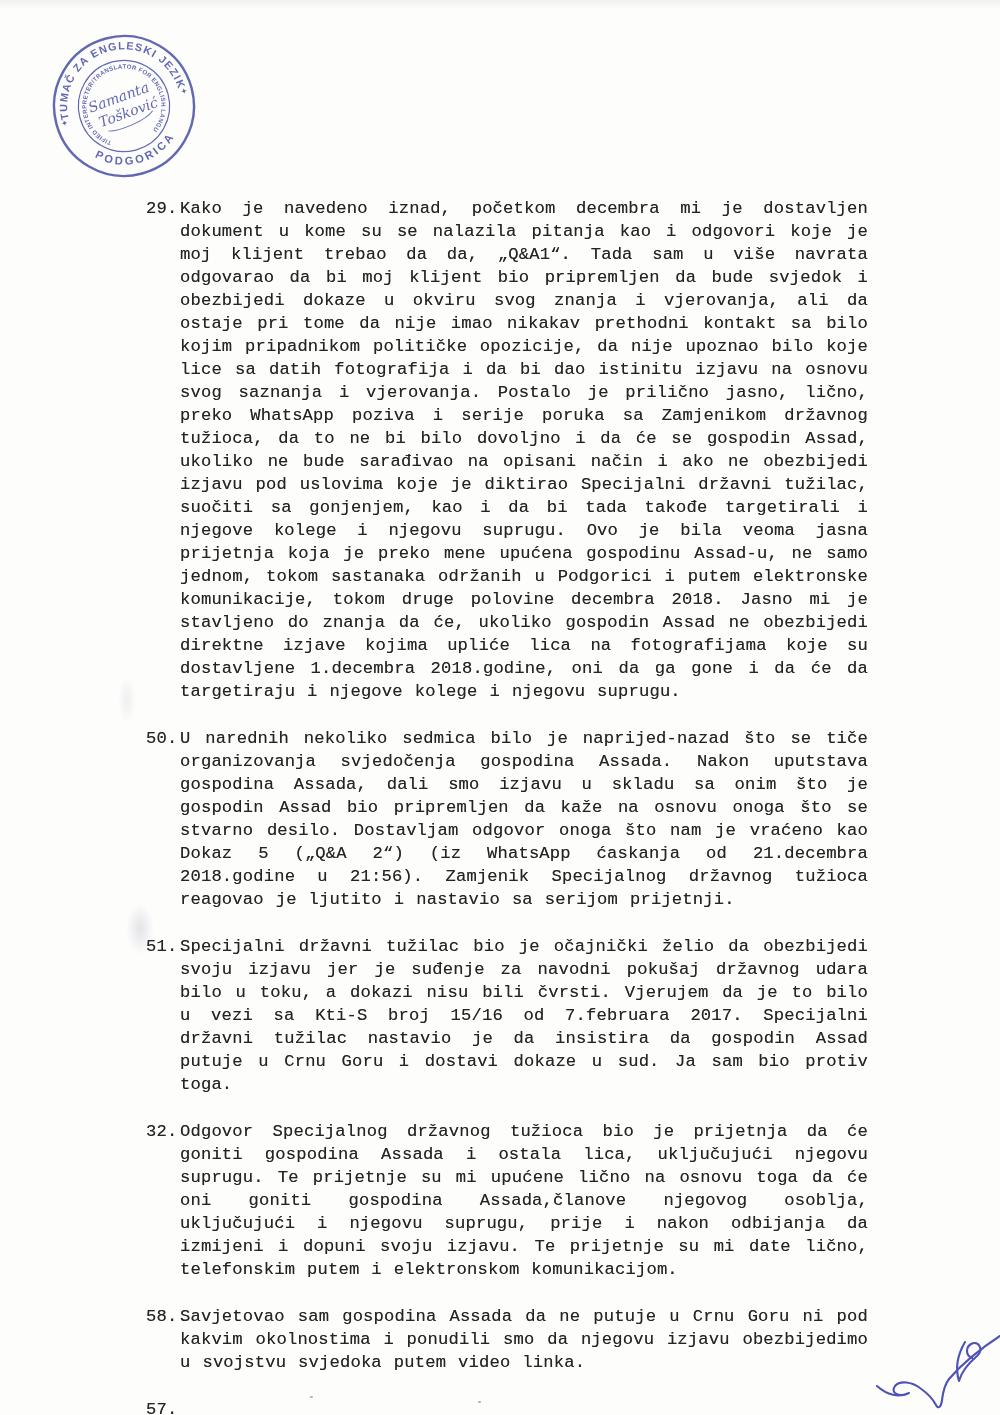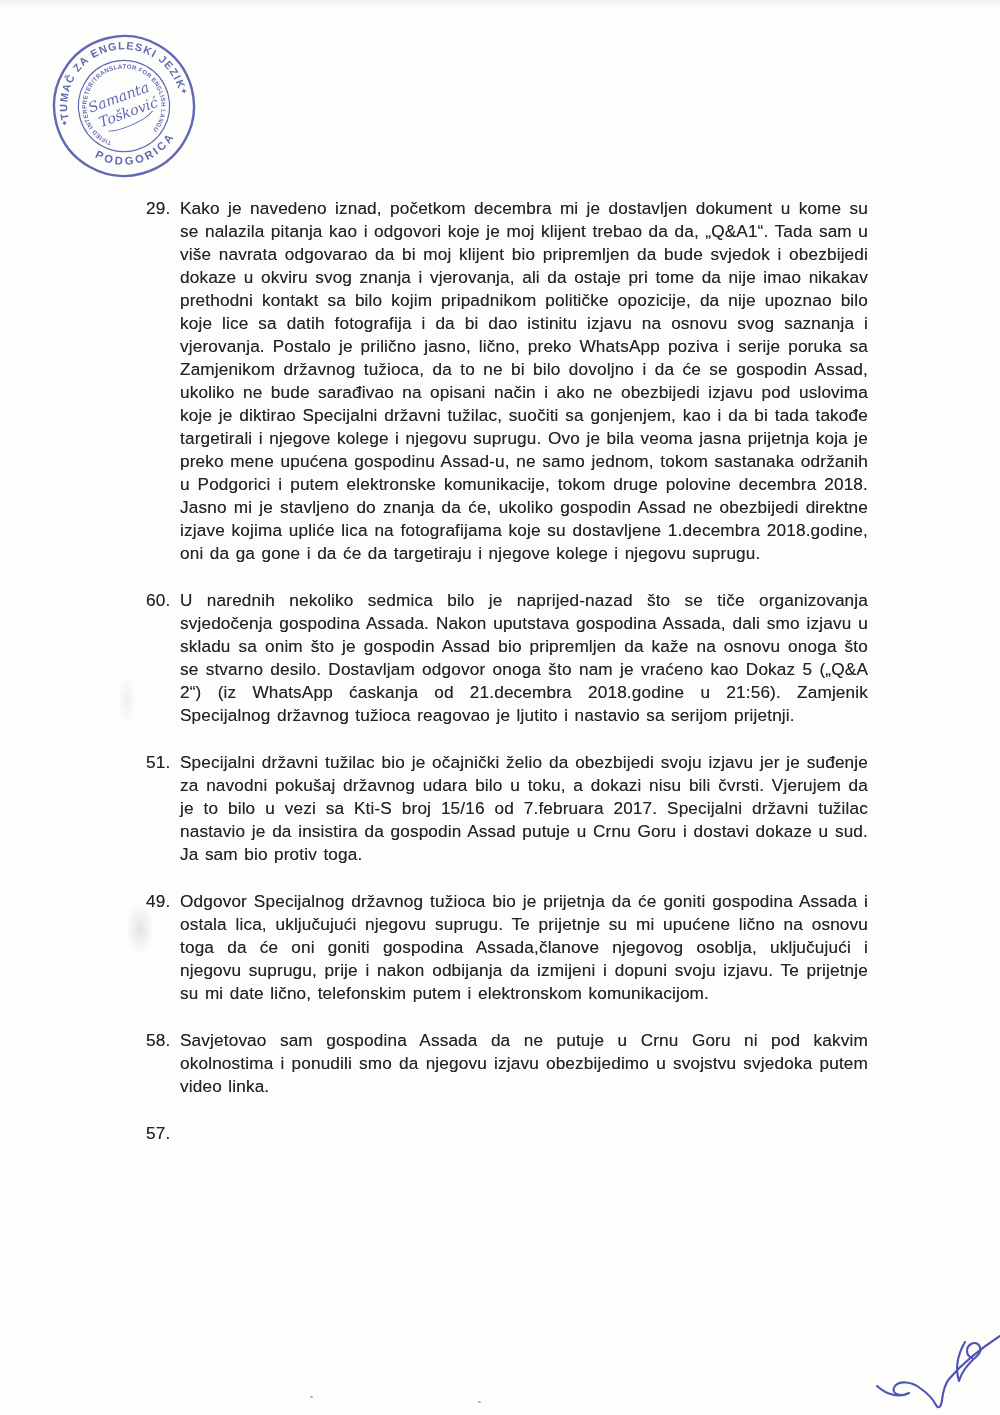--- a/index.html
+++ b/index.html
@@ -52,20 +52,21 @@
     line-height: 23px;
     letter-spacing: 0.15px;
     word-spacing: 1.5px;
     text-shadow: 0 0 0.4px rgba(40,40,40,0.55);
   }
   .para {
     position: relative;
     padding-left: 34px;
     text-align: justify;
     margin-bottom: 24px;
+    font-family: Liberation Mono, monospace;
   }
   .pnum {
     position: absolute;
     left: 0;
     top: 0;
     white-space: nowrap;
   }
   
   .signature {
     position: absolute;
@@ -128,29 +129,29 @@
       </g>
     </g>
   </svg>
 
   <main class="doc">
     <div class="para">
       <span class="pnum">29.</span>
       <span class="ptext">Kako je navedeno iznad, početkom decembra mi je dostavljen dokument u kome su se nalazila pitanja kao i odgovori koje je moj klijent trebao da da, „Q&amp;A1“. Tada sam u više navrata odgovarao da bi moj klijent bio pripremljen da bude svjedok i obezbijedi dokaze u okviru svog znanja i vjerovanja, ali da ostaje pri tome da nije imao nikakav prethodni kontakt sa bilo kojim pripadnikom političke opozicije, da nije upoznao bilo koje lice sa datih fotografija i da bi dao istinitu izjavu na osnovu svog saznanja i vjerovanja. Postalo je prilično jasno, lično, preko WhatsApp poziva i serije poruka sa Zamjenikom državnog tužioca, da to ne bi bilo dovoljno i da će se gospodin Assad, ukoliko ne bude sarađivao na opisani način i ako ne obezbijedi izjavu pod uslovima koje je diktirao Specijalni državni tužilac, suočiti sa gonjenjem, kao i da bi tada takođe targetirali i njegove kolege i njegovu suprugu. Ovo je bila veoma jasna prijetnja koja je preko mene upućena gospodinu Assad-u, ne samo jednom, tokom sastanaka održanih u Podgorici i putem elektronske komunikacije, tokom druge polovine decembra 2018. Jasno mi je stavljeno do znanja da će, ukoliko gospodin Assad ne obezbijedi direktne izjave kojima upliće lica na fotografijama koje su dostavljene 1.decembra 2018.godine, oni da ga gone i da će da targetiraju i njegove kolege i njegovu suprugu.</span>
     </div>
     <div class="para">
-      <span class="pnum">60.</span>
+      <span class="pnum">50.</span>
       <span class="ptext">U narednih nekoliko sedmica bilo je naprijed-nazad što se tiče organizovanja svjedočenja gospodina Assada. Nakon uputstava gospodina Assada, dali smo izjavu u skladu sa onim što je gospodin Assad bio pripremljen da kaže na osnovu onoga što se stvarno desilo. Dostavljam odgovor onoga što nam je vraćeno kao Dokaz 5 („Q&amp;A 2“) (iz WhatsApp ćaskanja od 21.decembra 2018.godine u 21:56). Zamjenik Specijalnog državnog tužioca reagovao je ljutito i nastavio sa serijom prijetnji.</span>
     </div>
     <div class="para">
       <span class="pnum">51.</span>
       <span class="ptext">Specijalni državni tužilac bio je očajnički želio da obezbijedi svoju izjavu jer je suđenje za navodni pokušaj državnog udara bilo u toku, a dokazi nisu bili čvrsti. Vjerujem da je to bilo u vezi sa Kti-S broj 15/16 od 7.februara 2017. Specijalni državni tužilac nastavio je da insistira da gospodin Assad putuje u Crnu Goru i dostavi dokaze u sud. Ja sam bio protiv toga.</span>
     </div>
     <div class="para">
-      <span class="pnum">49.</span>
+      <span class="pnum">32.</span>
       <span class="ptext">Odgovor Specijalnog državnog tužioca bio je prijetnja da će goniti gospodina Assada i ostala lica, uključujući njegovu suprugu. Te prijetnje su mi upućene lično na osnovu toga da će oni goniti gospodina Assada,članove njegovog osoblja, uključujući i njegovu suprugu, prije i nakon odbijanja da izmijeni i dopuni svoju izjavu. Te prijetnje su mi date lično, telefonskim putem i elektronskom komunikacijom.</span>
     </div>
     <div class="para">
       <span class="pnum">58.</span>
       <span class="ptext">Savjetovao sam gospodina Assada da ne putuje u Crnu Goru ni pod kakvim okolnostima i ponudili smo da njegovu izjavu obezbijedimo u svojstvu svjedoka putem video linka.</span>
     </div>
     <div class="para">
       <span class="pnum">57.</span>
     </div>
   </main>

